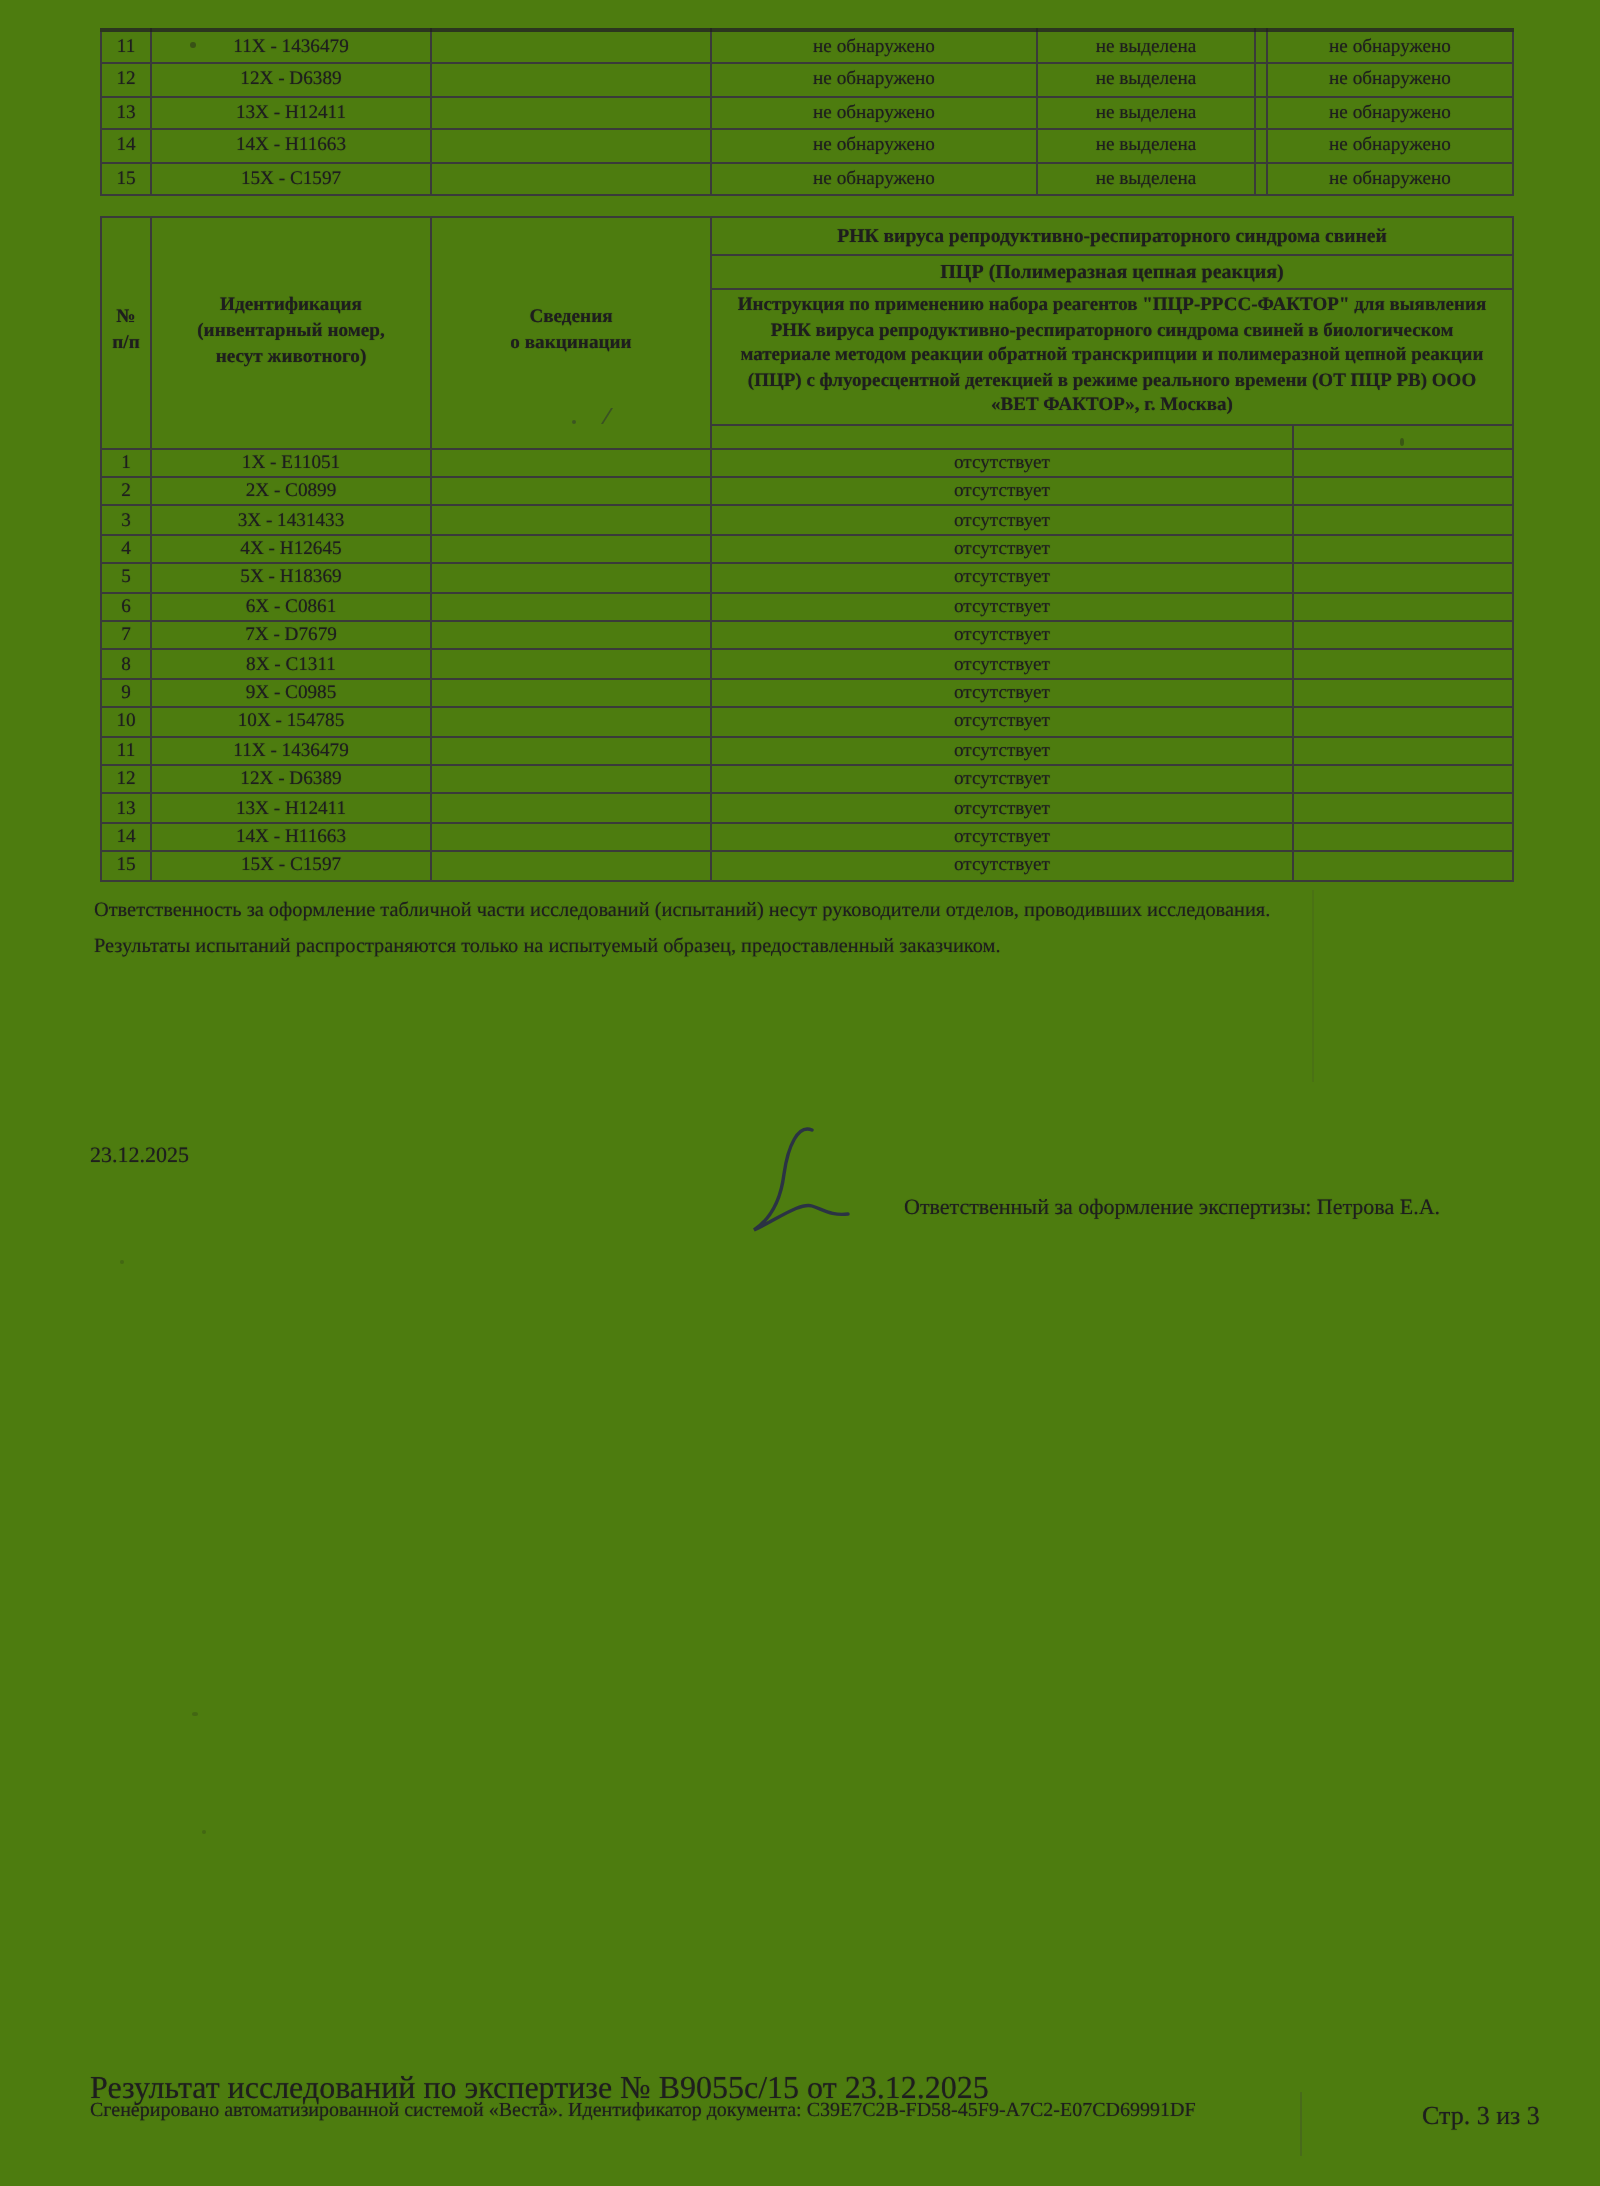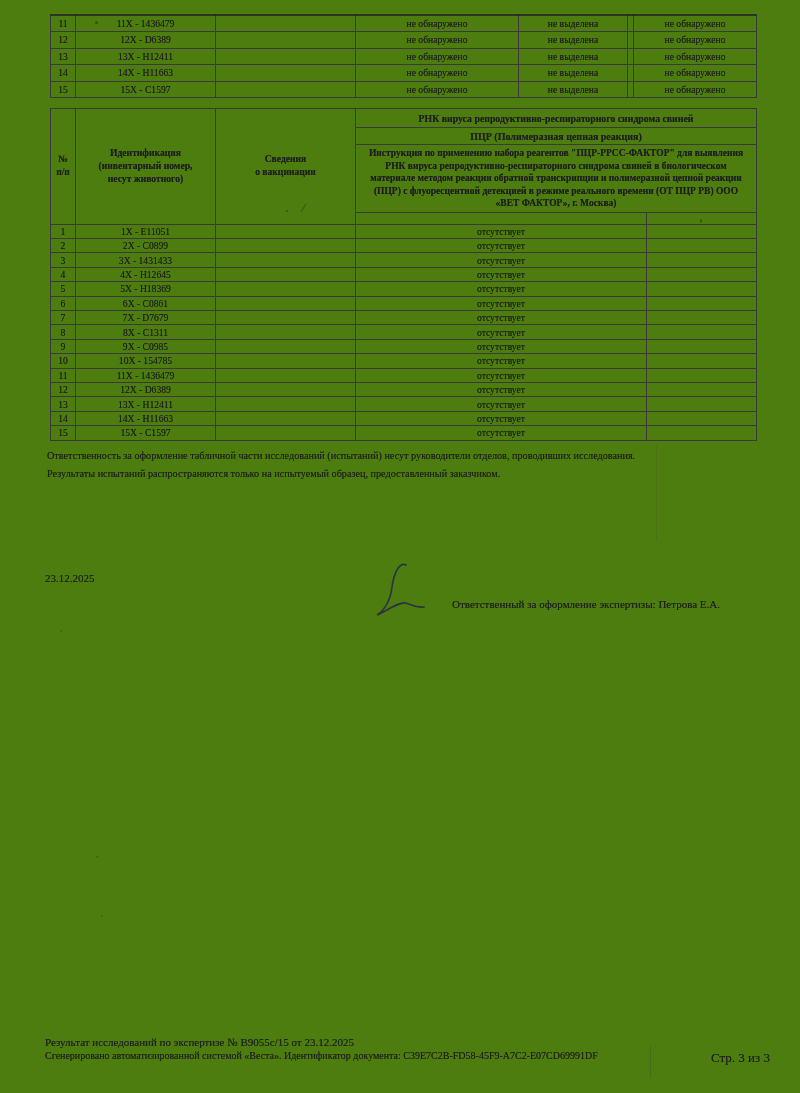--- a/index.html
+++ b/index.html
@@ -92,21 +92,21 @@
     margin-left:28px;
   }
   .sig-squiggle{
     position:absolute;left:372px;top:561px;
     width:56px;height:56px;
   }
 
   
   .footer-line1{
     position:absolute;left:45px;top:1036px;
-    font-size:11px;color:#1e1e1e;
+    font-size:16px;color:#1e1e1e;
     text-shadow:0 0 0.5px rgba(30,30,30,0.6);
   }
   .footer-line2{
     position:absolute;left:45px;top:1050px;
     font-size:10px;color:#1e1e1e;
     text-shadow:0 0 0.5px rgba(30,30,30,0.6);
   }
   .footer-page{
     position:absolute;left:711px;top:1050px;
     font-size:13px;color:#1e1e1e;

